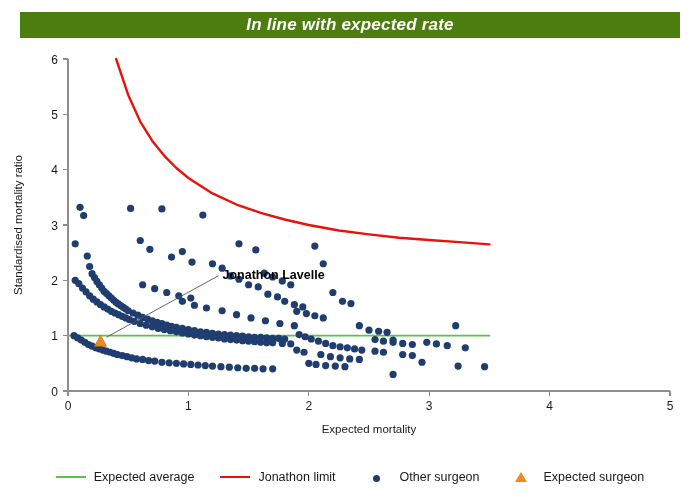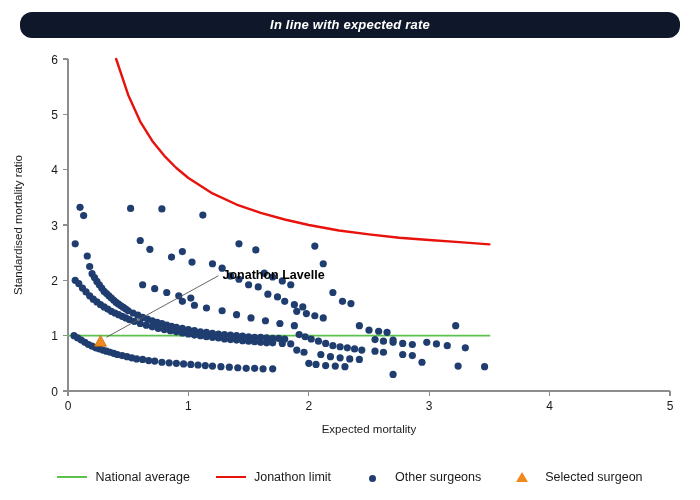--- a/index.html
+++ b/index.html
@@ -19,29 +19,28 @@
     left: 0; top: 0;
     width: 700px;
     height: 500px;
   }
   .banner {
     position: absolute;
     left: 20px;
     top: 12px;
     width: 660px;
     height: 26px;
-    background: #0f172a;
+    background: #4d7c0f;
     color: #ffffff;
     font-style: italic;
     font-weight: bold;
-    font-size: 13px;
+    font-size: 17px;
     line-height: 26px;
     text-align: center;
     letter-spacing: 0.2px;
-    border-radius: 12px;
   }
   .plot-wrap {
     position: absolute;
     left: 0;
     top: 40px;
     width: 700px;
     height: 460px;
   }
   svg.chart {
     display: block;
@@ -408,29 +407,29 @@
       <g id="axis-titles">
           <text x="369" y="393" text-anchor="middle" fill="#1a1a1a" class="axis-title">Expected mortality</text>
           <text x="22" y="185" text-anchor="middle" fill="#1a1a1a" transform="rotate(-90 22 185)" class="axis-title">Standardised mortality ratio</text>
         </g>
     </svg>
   </div>
 
   <div class="legend" id="legend">
       <div class="legend-item">
         <span class="swatch-line" style="border-top-color: rgb(92, 194, 77);"></span>
-        <span class="legend-label">National average</span>
+        <span class="legend-label">Expected average</span>
       </div>
       <div class="legend-item">
         <span class="swatch-line" style="border-top-color: rgb(232, 18, 12);"></span>
         <span class="legend-label">Jonathon limit</span>
       </div>
       <div class="legend-item">
         <span class="swatch-dot"><i style="background: rgb(31, 61, 110);"></i></span>
-        <span class="legend-label">Other surgeons</span>
+        <span class="legend-label">Other surgeon</span>
       </div>
       <div class="legend-item">
         <span class="swatch-tri"><i style="border-bottom-color: rgb(240, 138, 30);"></i></span>
-        <span class="legend-label">Selected surgeon</span>
+        <span class="legend-label">Expected surgeon</span>
       </div>
     </div>
 
 </div>
 
 </body></html>

